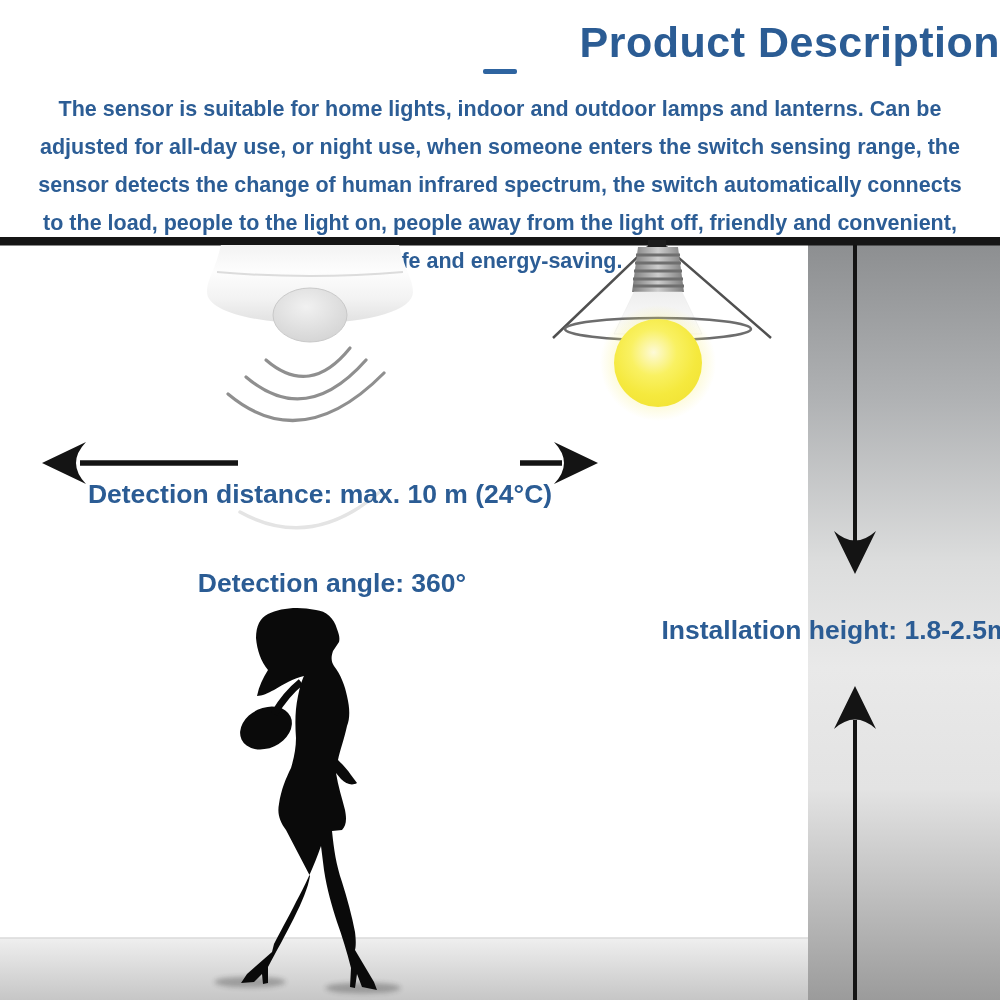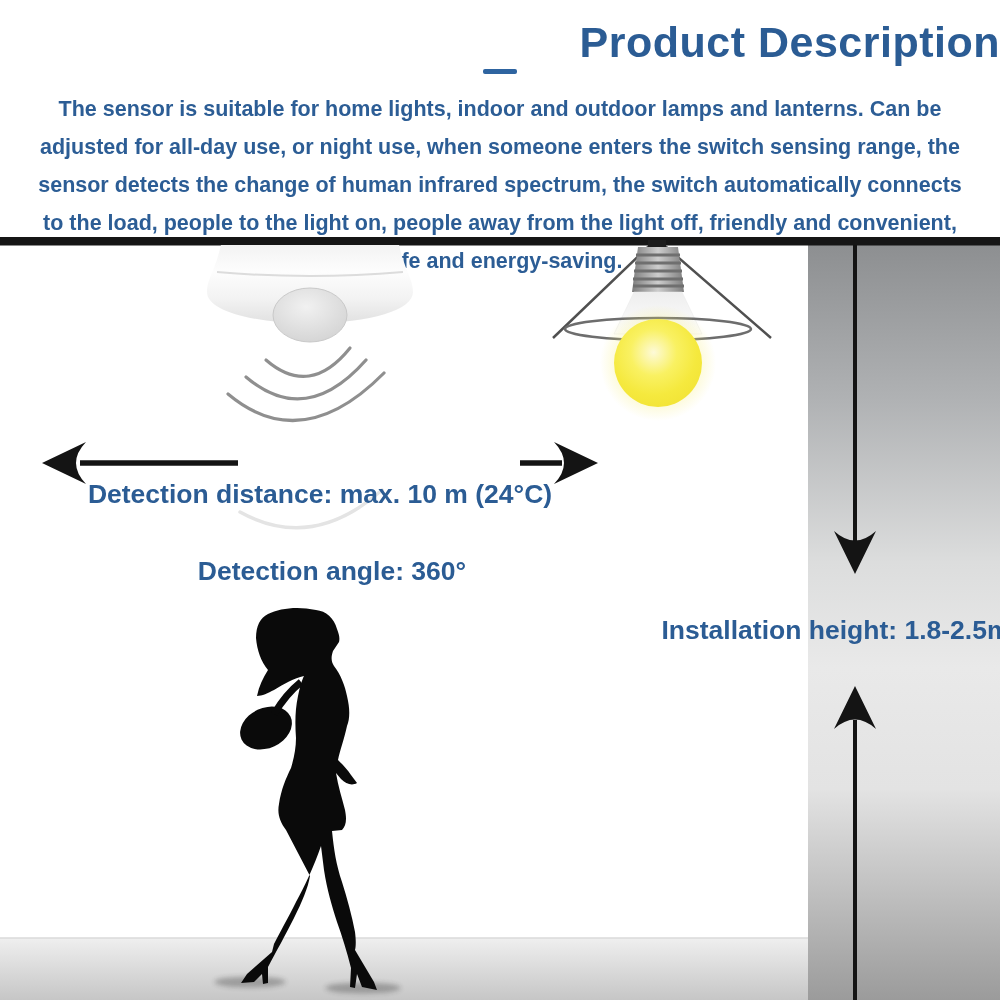--- a/index.html
+++ b/index.html
@@ -18,21 +18,21 @@
   .description{
     position:absolute;top:90px;left:50%;transform:translateX(-50%);
     width:935px;text-align:center;font-size:21.5px;line-height:38px;
     font-weight:bold;color:#2c5d95;margin:0;
   }
   .blue-label{
     position:absolute;transform:translateX(-50%);white-space:nowrap;
     font-size:26.5px;font-weight:bold;color:#2b5c94;
   }
   #label-distance{top:447px;left:320px;margin-top:32px;}
-  #label-angle{top:556px;left:332px;}
+  #label-angle{top:568px;left:332px;}
   #label-height{top:615px;left:836px;}
   .scene-svg{position:absolute;top:230px;left:0;}
 </style>
 </head>
 <body>
 
 <div class="page">
 
   <h1 class="title">Product Description</h1>
   <div class="title-underline"></div>

